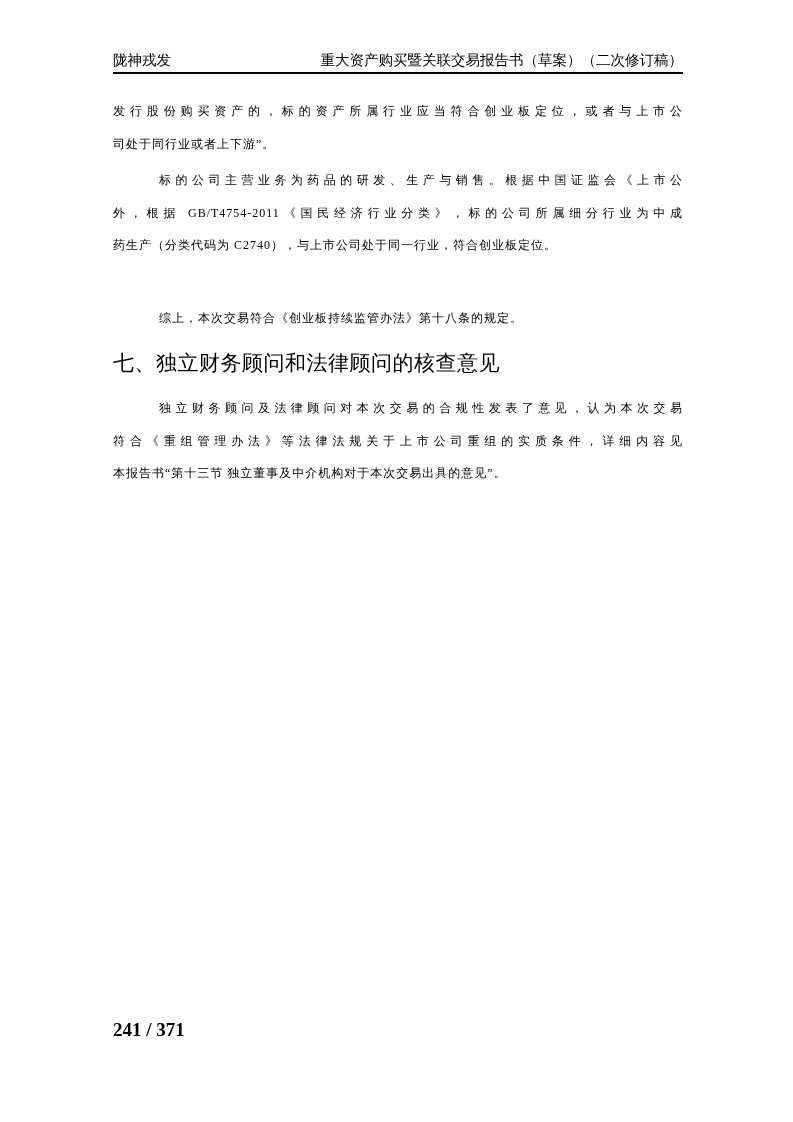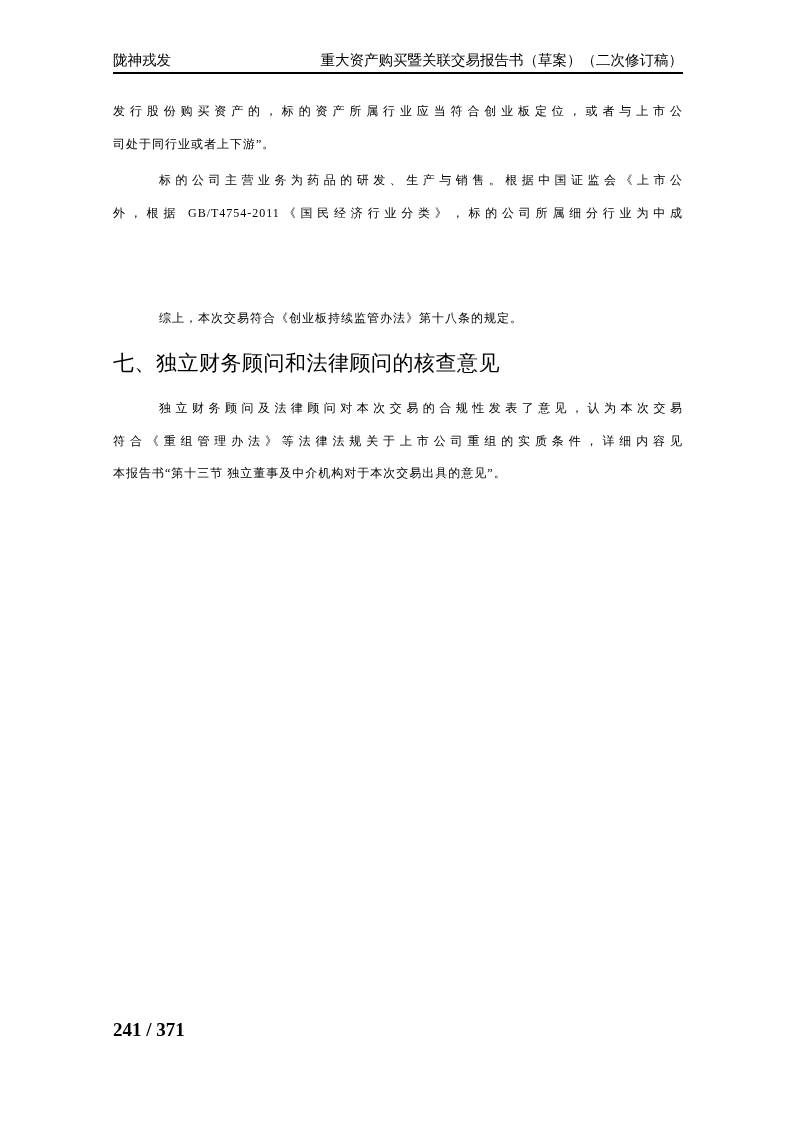--- a/index.html
+++ b/index.html
@@ -92,20 +92,21 @@
   </header>
 
   <section class="para" style="top:95px">
     <div class="line full">发行股份购买资产的，标的资产所属行业应当符合创业板定位，或者与上市公</div>
     <div class="line last">司处于同行业或者上下游”。</div>
   </section>
 
   <section class="para" style="top:164px">
     <div class="line full indent">标的公司主营业务为药品的研发、生产与销售。根据中国证监会《上市公</div>
     <div class="line full">外，根据 GB/T4754-2011《国民经济行业分类》，标的公司所属细分行业为中成</div>
+    <div class="line last">药生产（分类代码为 C2740），与上市公司处于同一行业，符合创业板定位。</div>
   </section>
 
   <section class="para" style="top:302px">
     <div class="line last indent">综上，本次交易符合《创业板持续监管办法》第十八条的规定。</div>
   </section>
 
   <h2 class="section-heading">七、独立财务顾问和法律顾问的核查意见</h2>
 
   <section class="para" style="top:392px">
     <div class="line full indent">独立财务顾问及法律顾问对本次交易的合规性发表了意见，认为本次交易</div>

